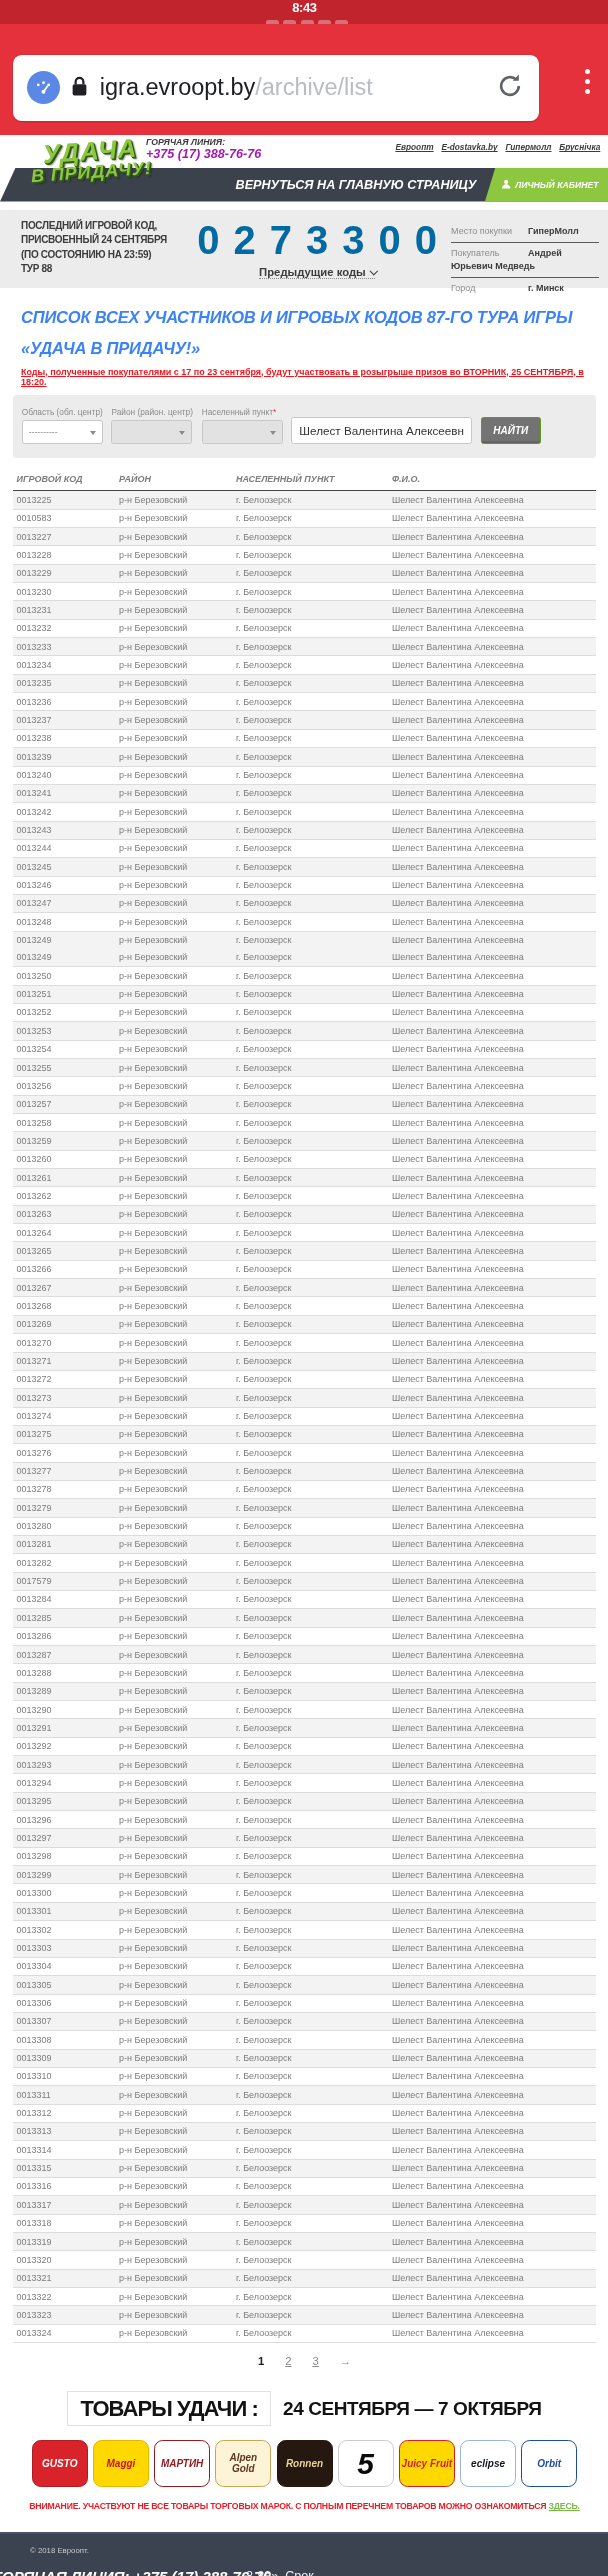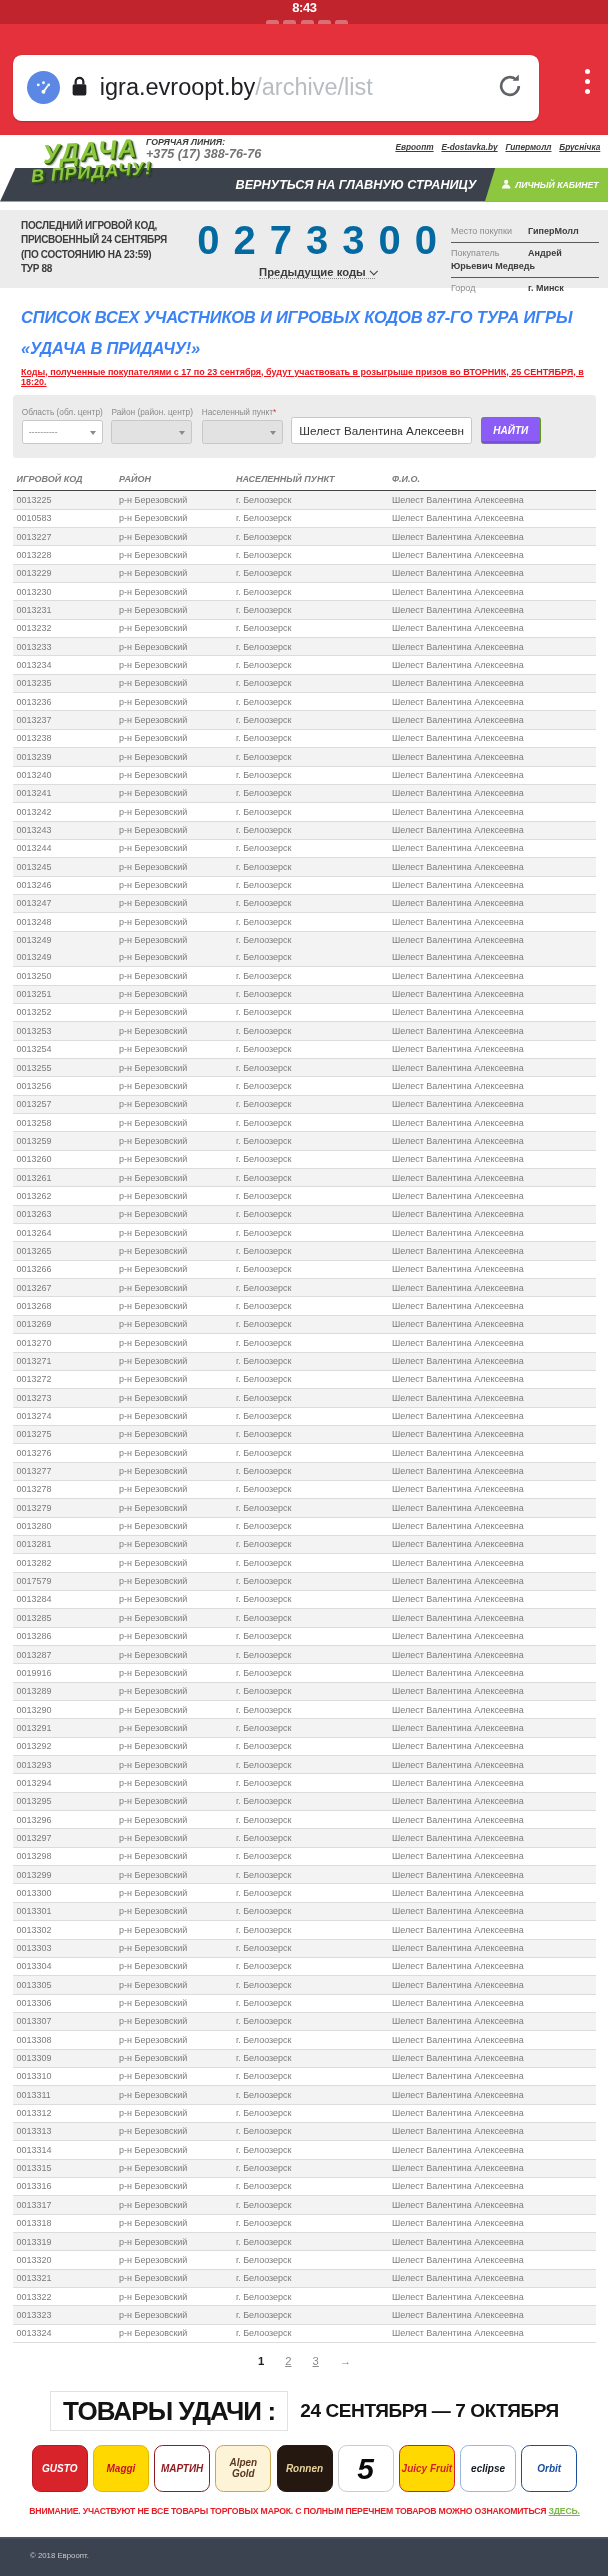--- a/index.html
+++ b/index.html
@@ -28,21 +28,21 @@
   .menu-dots { position:absolute; right:19px; top:45px; display:flex; flex-direction:column; gap:5.2px; }
   .menu-dots i { width:5.2px; height:5.2px; background:#fff; border-radius:50%; }
 
   
   .site-header { height:33px; position:relative; background:#fff; }
   .logo { position:absolute; left:30px; top:4.3px; z-index:6; transform:rotate(-4deg); text-align:center; font-weight:bold; font-style:italic; color:#8dc63f; text-shadow:0.9px 0.9px 0 #2f5d17, 1.7px 1.7px 0 #2f5d17, 2.6px 2.6px 1.7px rgba(0,0,0,0.35); letter-spacing:0.9px; line-height:0.95; }
   .logo .l1 { font-size:26px; }
   .logo .l2 { font-size:18px; }
   .hotline { position:absolute; left:146px; top:2.6px; width:200px; }
   .hotline-label { font-size:8.7px; font-weight:bold; font-style:italic; color:#3c3c3c; }
-  .hotline-phone { font-size:12.6px; font-weight:bold; font-style:italic; color:#737373; }
+  .hotline-phone { font-size:12.6px; font-weight:bold; font-style:italic; color:#a21caf; }
   .header-links { position:absolute; right:8.7px; top:7.8px; display:flex; gap:7.8px; }
   .header-links a { font-size:8.3px; font-weight:bold; font-style:italic; color:#3c3c3c; text-decoration:underline; }
 
   
   .nav-strip { height:34px; background:#3c424c; display:flex; align-items:center; position:relative; clip-path:polygon(15.6px 0,100% 0,100% 100%,0 100%); }
   .back-link { margin-left:auto; font-size:12.6px; font-style:italic; font-weight:bold; color:#fff; white-space:nowrap; }
   .account { background:#8dc63f; height:100%; display:flex; align-items:center; gap:4.3px; padding:0 10.4px 0 15.6px; margin-left:8.7px; clip-path:polygon(10.4px 0,100% 0,100% 100%,0 100%); }
   .account span { font-size:8.7px; font-weight:bold; font-style:italic; color:#fff; white-space:nowrap; }
 
   
@@ -64,21 +64,21 @@
 
   
   .filter-box { margin:8.7px 13px 0; background:#ececec; border-radius:3.5px; padding:11.3px 8.7px 14px; display:flex; gap:8.7px; align-items:flex-end; }
   .f-group { display:flex; flex-direction:column; gap:3.5px; }
   .f-label { font-size:8.3px; color:#8a8a8a; }
   .f-label .req { color:#e03030; }
   .f-select { width:81px; height:23.5px; background:#fff; border:0.9px solid #c7c7c7; border-radius:2.6px; display:flex; align-items:center; padding:0 6px; font-size:8.7px; color:#888; position:relative; }
   .f-select.dim { background:#e2e2e2; }
   .f-select::after { content:""; position:absolute; right:6px; top:9.6px; border-left:3.5px solid transparent; border-right:3.5px solid transparent; border-top:4.3px solid #8a8a8a; }
   .f-input { width:181px; height:27px; border:0.9px solid #c7c7c7; border-radius:2.6px; background:#fff; font-size:11.7px; color:#333; padding:0 7px; font-family:"Liberation Sans", sans-serif; }
-  .f-btn { height:27px; padding:0 11.3px; background:#8b5cf6; border:0.9px solid #5d9a1e; border-radius:2.6px; color:#fff; font-size:10px; font-weight:bold; font-style:italic; cursor:pointer; box-shadow:inset 0 -1.7px 0 rgba(0,0,0,0.15); font-family:"Liberation Sans", sans-serif; }
+  .f-btn { height:27px; padding:0 11.3px; background:#737373; border:0.9px solid #5d9a1e; border-radius:2.6px; color:#fff; font-size:10px; font-weight:bold; font-style:italic; cursor:pointer; box-shadow:inset 0 -1.7px 0 rgba(0,0,0,0.15); font-family:"Liberation Sans", sans-serif; }
 
   
   .results { margin:12px 13px 0; }
   .t-head { display:flex; font-size:9.6px; font-weight:bold; font-style:italic; color:#111; padding:4.3px 0 6px; border-bottom:0.9px solid #444; }
   .t-row { border-bottom:0.9px solid #dcdcdc; }
   .t-row.alt { background:#f3f3f3; }
   .t-line { display:flex; padding:3.5px 0; }
   .cell { font-size:9px; color:#7d7d7d; line-height:1.15; }
   .c1 { width:106px; padding-left:3.5px; }
   .c2 { width:117px; }
@@ -88,21 +88,21 @@
 
   
   .pagination { display:flex; justify-content:center; align-items:center; gap:21px; margin:12px 0 8.7px; font-size:11.3px; }
   .pg-current { font-weight:bold; color:#222; }
   .pg-link { color:#8a8a8a; text-decoration:underline; cursor:pointer; }
   .pg-next { color:#8a8a8a; cursor:pointer; }
 
   
   .promo { background:#fff; padding:15.6px 0 10.4px; }
   .promo-title-row { display:flex; justify-content:center; align-items:center; gap:12px; }
-  .promo-box { border:1.7px solid #e2e2e2; padding:3.5px 12px; font-size:26px; font-weight:800; color:#131313; letter-spacing:-0.9px; }
+  .promo-box { border:1.7px solid #e2e2e2; padding:3.5px 12px; font-size:22px; font-weight:800; color:#131313; letter-spacing:-0.9px; }
   .promo-dates { font-size:19px; font-weight:800; color:#131313; letter-spacing:-0.4px; }
   .brand-row { display:flex; justify-content:center; align-items:center; gap:5.2px; margin-top:14px; }
   .brand { width:56px; height:47px; border-radius:8.7px; display:flex; align-items:center; justify-content:center; text-align:center; font-weight:bold; font-style:italic; font-size:10px; line-height:1.05; padding:1.7px; overflow:hidden; }
   .warning { margin-top:14px; text-align:center; font-size:8.7px; font-weight:bold; color:#e81c24; letter-spacing:-0.2px; }
   .warning a { color:#7ab648; text-decoration:underline; }
 
   
   .footer { margin-top:10.4px; background:#3b4250; border-top:2.6px solid #4a5160; padding:12px 0 19px; color:#fff; }
   .copyright { font-size:7.8px; color:#c9c9c9; margin:0 0 12px 30px; }
   .legal { position:relative; margin-left:48px; width:387px; font-size:12.6px; line-height:1.45; color:#f2f2f2; }
@@ -764,21 +764,21 @@
       <div class="t-row alt">
         <div class="t-line">
           <div class="cell c1">0013287</div>
           <div class="cell c2">р-н Березовский</div>
           <div class="cell c3">г. Белоозерск</div>
           <div class="cell c4">Шелест Валентина Алексеевна</div>
         </div>
       </div>
       <div class="t-row">
         <div class="t-line">
-          <div class="cell c1">0019916</div>
+          <div class="cell c1">0013288</div>
           <div class="cell c2">р-н Березовский</div>
           <div class="cell c3">г. Белоозерск</div>
           <div class="cell c4">Шелест Валентина Алексеевна</div>
         </div>
       </div>
       <div class="t-row alt">
         <div class="t-line">
           <div class="cell c1">0013289</div>
           <div class="cell c2">р-н Березовский</div>
           <div class="cell c3">г. Белоозерск</div>

